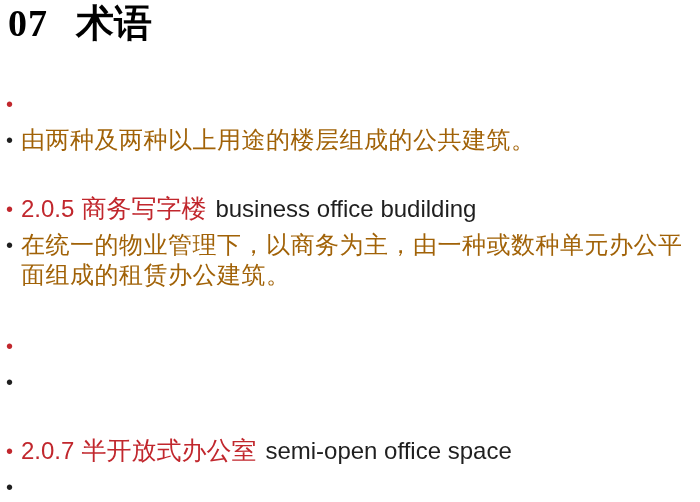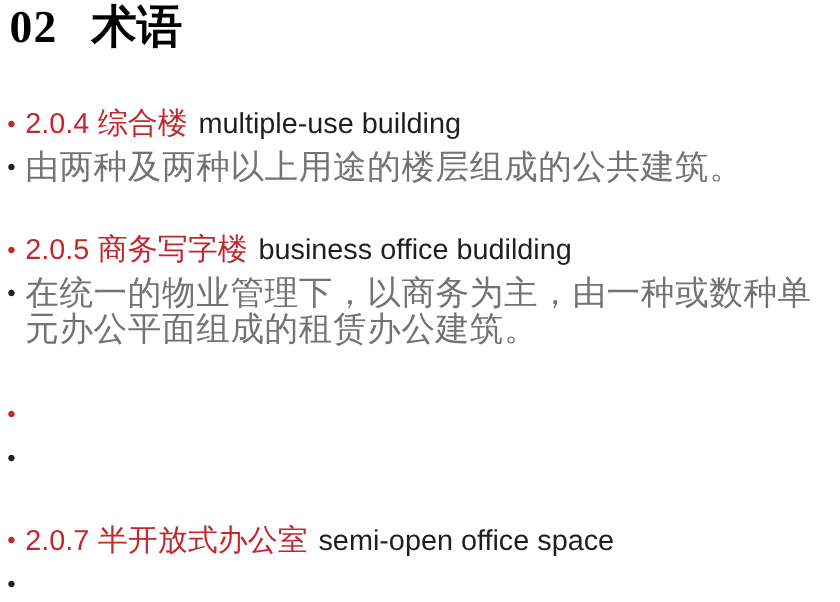--- a/index.html
+++ b/index.html
@@ -67,37 +67,36 @@
     color: #c1272d;
     font-family: "Liberation Serif", "DejaVu Serif", serif;
     font-size: 25px;
     margin-right: 9px;
   }
   .def-row {
     margin-top: 5px;
   }
   .def-text {
     font-family: "Liberation Serif", "DejaVu Serif", serif;
-    font-size: 28px;
+    font-size: 24px;
     line-height: 30px;
-    color: #737373;
+    color: #a16207;
     letter-spacing: 0.5px;
   }
 </style>
 </head>
 <body>
 
 <div class="slide">
 
-  <h1 class="slide-title"><span class="title-number">02</span><span class="title-text">术语</span></h1>
+  <h1 class="slide-title"><span class="title-number">07</span><span class="title-text">术语</span></h1>
 
   <div class="section s1">
     <div class="row term-row">
       <span class="bullet">•</span>
-      <div class="term-text"><span class="term-number">2.0.4</span><span class="term-zh">综合楼</span><span class="term-en">multiple-use building</span></div>
     </div>
     <div class="row def-row">
       <span class="bullet">•</span>
       <div class="def-text">由两种及两种以上用途的楼层组成的公共建筑。</div>
     </div>
   </div>
 
   <div class="section s2">
     <div class="row term-row">
       <span class="bullet">•</span>

